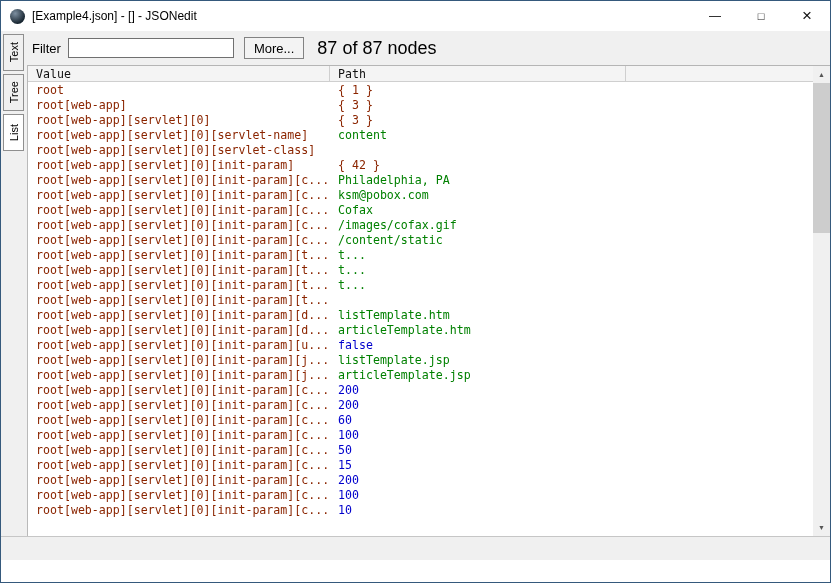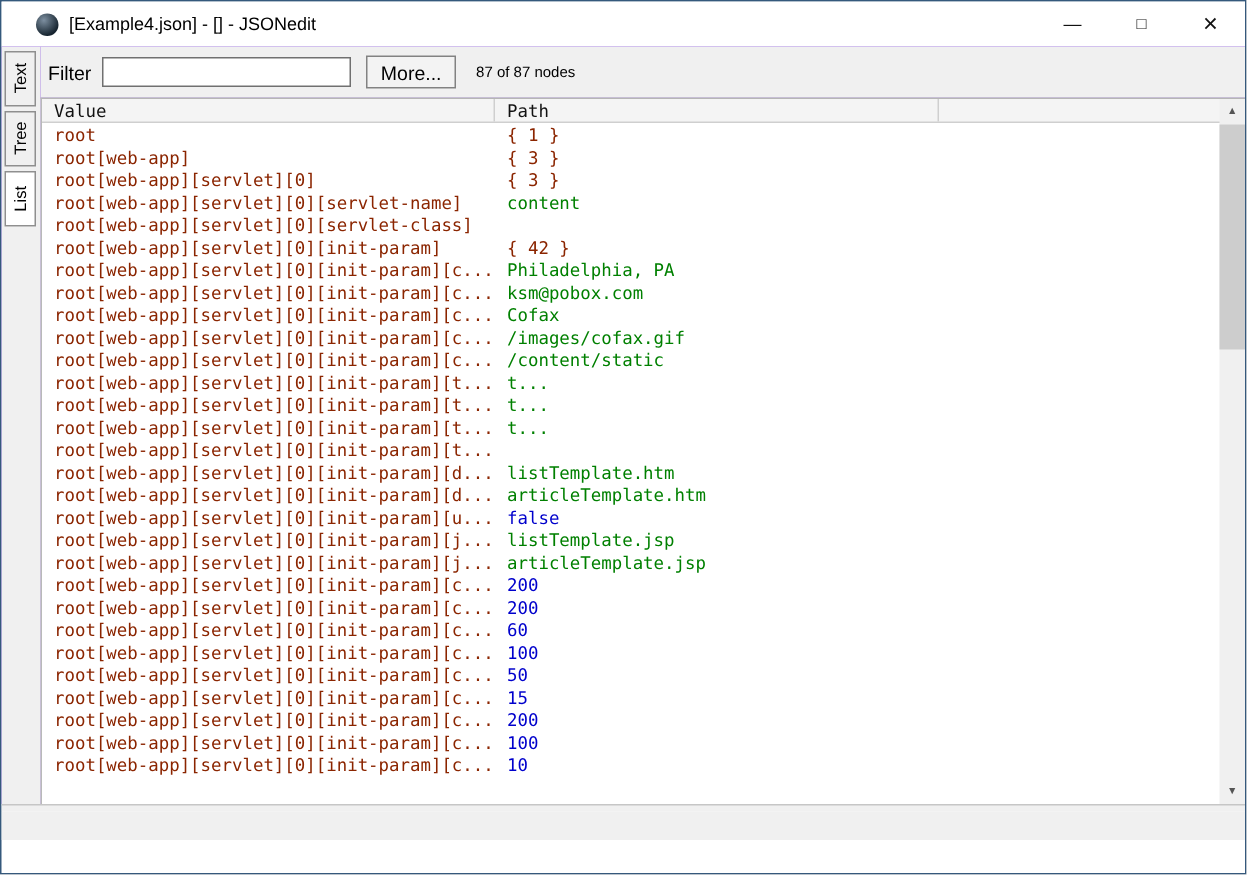--- a/index.html
+++ b/index.html
@@ -2,48 +2,48 @@
 <html><head>
 <meta charset="utf-8">
 <style>
   html,body{margin:0;padding:0;background:#d8d8d8;}
   .window{
     width:831px;height:583px;box-sizing:border-box;position:relative;
     border:1px solid #35597c;background:#fff;overflow:hidden;
     font-family:"Liberation Sans",sans-serif;color:#000;
   }
   
-  .titlebar{height:30px;display:flex;align-items:center;background:#fff;padding-left:14px;}
+  .titlebar{height:30px;display:flex;align-items:center;background:#fff;}
   .app-icon{width:15px;height:15px;border-radius:50%;margin:0 7px 0 9px;
     background:radial-gradient(circle at 35% 30%, #7d8fa0, #16242f 72%);}
   .title{font-size:12px;white-space:nowrap;}
   .win-controls{margin-left:auto;display:flex;height:100%;}
   .win-btn{width:46px;height:100%;display:flex;align-items:center;justify-content:center;color:#111;}
   .win-btn.min{font-size:12px;padding-bottom:6px;}
   .win-btn.max{font-size:11px;}
   .win-btn.close{font-size:17px;}
   
   .menubar{height:22px;display:flex;align-items:stretch;background:#fff;padding-left:4px;font-size:13px;}
   .menu-item{padding:0 5.5px;display:flex;align-items:center;}
   
-  .body{display:flex;height:505px;background:#6d28d9;}
+  .body{display:flex;height:505px;background:#0ea5e9;}
   .tabstrip{width:26px;box-sizing:border-box;padding-top:3px;background:#f0f0f0;}
   .side-tab{width:21px;height:37px;margin:0 0 3px 2px;border:1px solid #8f8f8f;
     background:#f0f0f0;display:flex;align-items:center;justify-content:center;box-sizing:border-box;}
   .side-tab.active{background:#fff;}
   .side-tab .lbl{writing-mode:vertical-rl;transform:rotate(180deg);font-size:11px;color:#000;}
   .main{flex:1;display:flex;flex-direction:column;min-width:0;}
   
   .filter-row{height:34px;background:#f0f0f0;display:flex;align-items:center;padding-left:5px;flex:none;}
   .filter-label{font-size:13px;margin-right:7px;}
   .filter-input{width:158px;height:18px;border:1px solid #707070;background:#fff;
     font-family:"Liberation Sans",sans-serif;font-size:13px;padding:0 3px;outline:none;}
   .more-btn{margin-left:10px;height:22px;padding:0 9px;font-size:13px;
     font-family:"Liberation Sans",sans-serif;background:#f3f3f3;border:1px solid #828282;}
-  .node-count{font-size:10px;margin-left:13px;text-align:right;}
+  .node-count{font-size:18px;margin-left:13px;text-align:right;}
   
   .listview{flex:1;position:relative;background:#fff;border-left:1px solid #b9b9b9;
     border-top:1px solid #b5b5b5;overflow:hidden;}
   .lv-header{display:grid;grid-template-columns:302px 296px 1fr;height:16px;
     background:#f4f4f4;border-bottom:1px solid #cfcfcf;box-sizing:border-box;padding-right:17px;}
   .lv-hcell{font-family:"DejaVu Sans Mono","Liberation Mono",monospace;font-size:11.6px;
     padding-left:8px;display:flex;align-items:center;border-right:1px solid #cfcfcf;color:#111;overflow:hidden;}
   .lv-hcell:last-child{border-right:none;}
   .lv-rows{position:absolute;top:16px;left:0;right:17px;bottom:0;overflow:hidden;}
   .lv-row{display:grid;grid-template-columns:302px 296px 1fr;height:15px;align-items:center;

